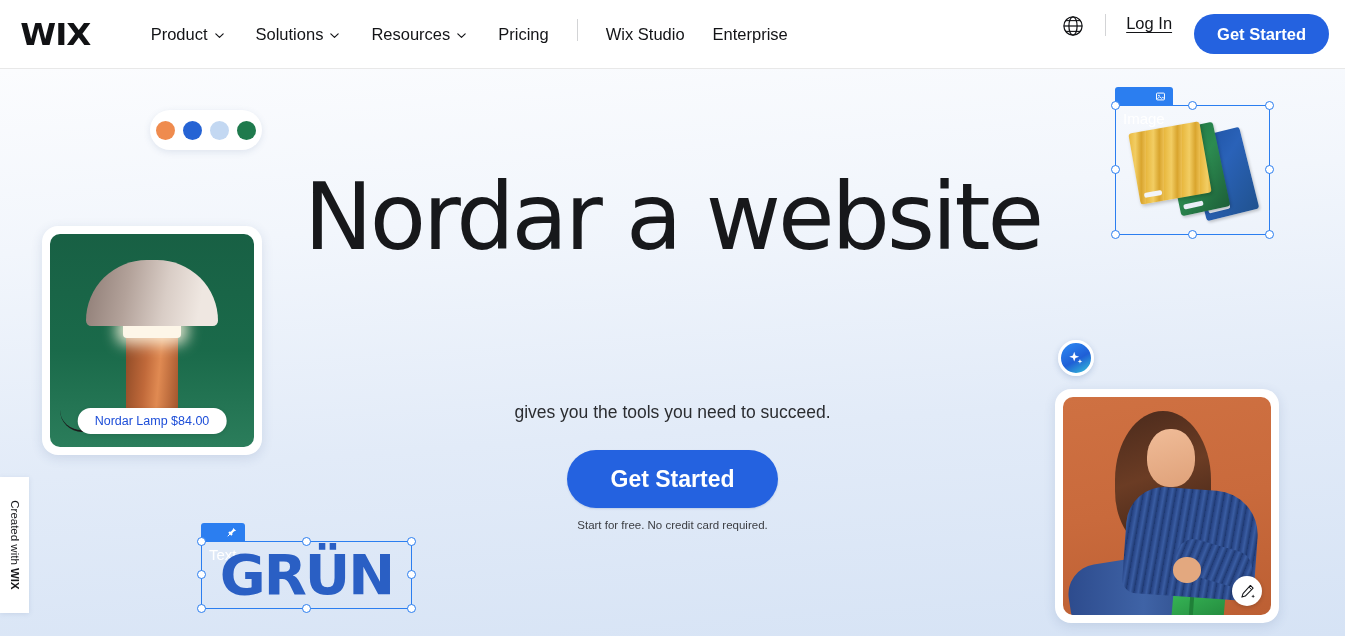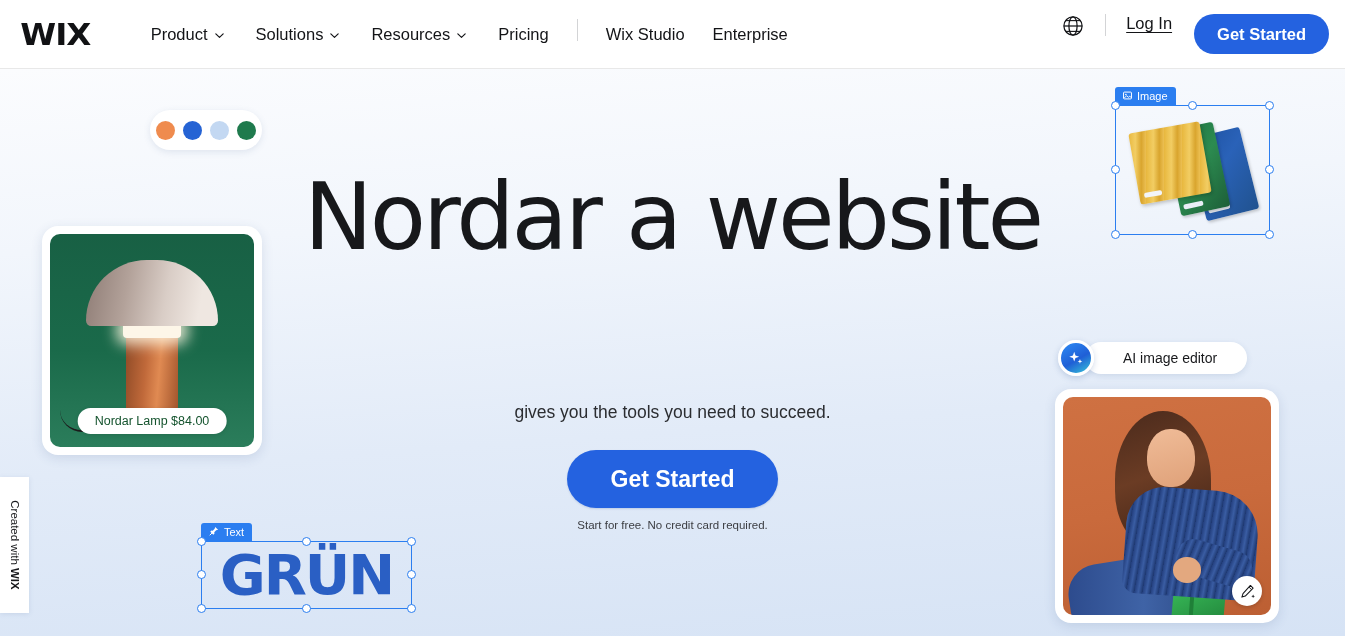--- a/index.html
+++ b/index.html
@@ -149,21 +149,21 @@
   }
   .lamp-cord {
     position: absolute; left: 10px; top: 176px;
     width: 72px; height: 22px;
     border-bottom: 2px solid #1c1c1c;
     border-radius: 0 0 0 40px;
   }
   .price-pill {
     position: absolute; left: 50%; bottom: 13px; transform: translateX(-50%);
     background: #fff; border-radius: 999px;
-    padding: 6px 17px; font-size: 12.5px; color: #14532d;
+    padding: 6px 17px; font-size: 12.5px; color: #1d4ed8;
     white-space: nowrap;
     box-shadow: 0 1px 4px rgba(0,0,0,.12);
   }
 
   
   .wix-tab {
     position: absolute; left: 0; top: 408px;
     width: 29px; height: 136px;
     background: #ffffff;
     display: flex; align-items: center; justify-content: center;
@@ -185,23 +185,23 @@
   .h-tc { left: 50%;   top: -5px; margin-left: -5px; }
   .h-tr { right: -5px; top: -5px; }
   .h-ml { left: -5px;  top: 50%; margin-top: -5px; }
   .h-mr { right: -5px; top: 50%; margin-top: -5px; }
   .h-bl { left: -5px;  bottom: -5px; }
   .h-bc { left: 50%;   bottom: -5px; margin-left: -5px; }
   .h-br { right: -5px; bottom: -5px; }
   .sel-label {
     position: absolute; left: -1px; top: -19px;
     background: #2b7ef0; color: #fff;
-    font-size: 11px; line-height: 18px; height: 18px;
+    font-size: 15px; line-height: 18px; height: 18px;
     padding: 0 8px; border-radius: 3px 3px 0 0;
-    display: flex; align-items: flex-end; gap: 5px; white-space: nowrap;
+    display: flex; align-items: flex-end; gap: 5px; white-space: nowrap; flex-direction: column;
   }
 
   
   .img-sel { left: 1115px; top: 36px; width: 155px; height: 130px; }
   .notebooks { position: absolute; inset: 8px; }
   .nb {
     position: absolute; border-radius: 3px;
     transform-origin: center;
   }
   .nb-blue {
@@ -469,21 +469,20 @@
       <span class="handle h-br"></span>
     </div>
 
     <div class="ai-pill-wrap">
       <div class="ai-badge">
         <svg width="18" height="18" viewBox="0 0 20 20">
           <path d="M8 3 L9.4 7.1 L13.5 8.5 L9.4 9.9 L8 14 L6.6 9.9 L2.5 8.5 L6.6 7.1 Z" fill="#fff"></path>
           <path d="M14.4 11.2 L15.1 13.1 L17 13.8 L15.1 14.5 L14.4 16.4 L13.7 14.5 L11.8 13.8 L13.7 13.1 Z" fill="#fff"></path>
         </svg>
       </div>
-      <div class="ai-pill">AI image editor</div>
     </div>
 
     <div class="photo-card">
       <div class="photo">
         <div class="pw-legs"></div>
         <div class="pw-hair"></div>
         <div class="pw-face"></div>
         <div class="pw-chair"></div>
         <div class="pw-chair-leg"></div>
         <div class="pw-body"></div>

